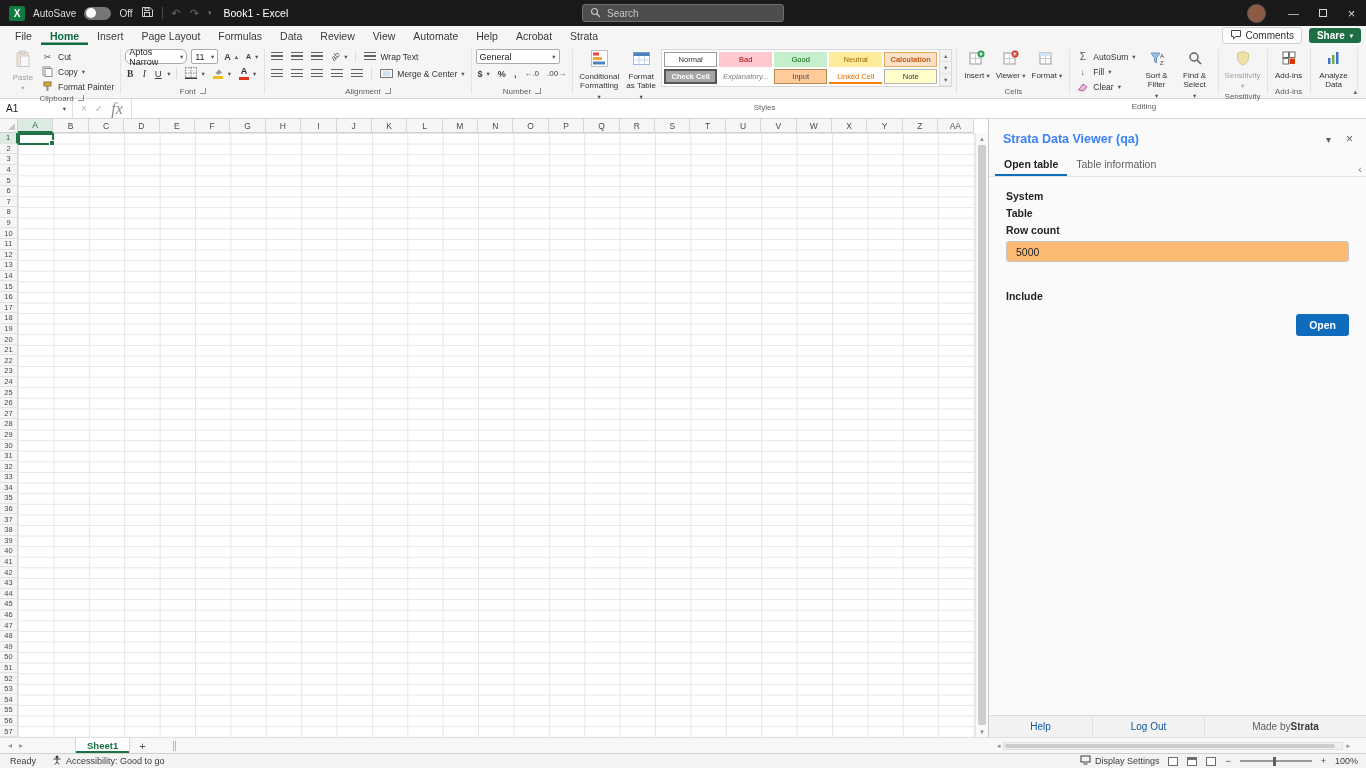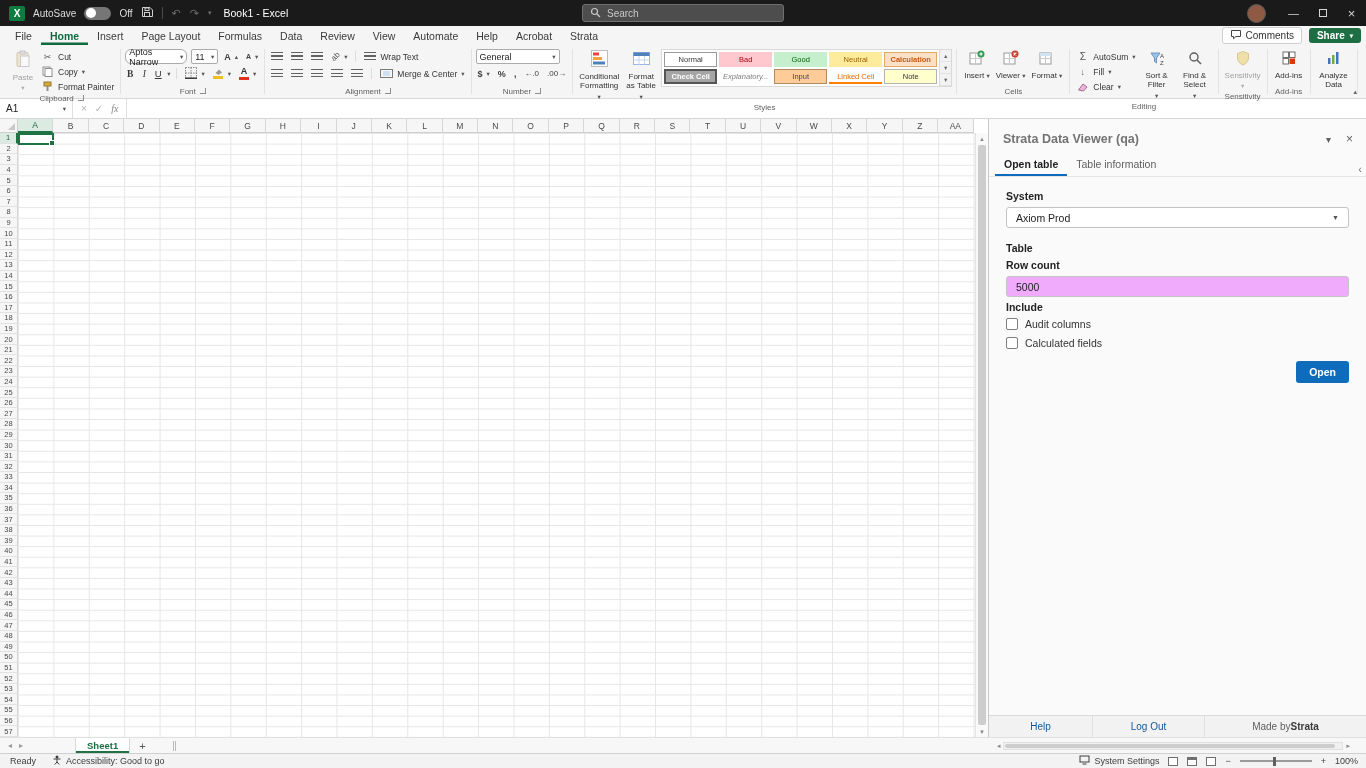--- a/index.html
+++ b/index.html
@@ -80,21 +80,21 @@
   .cs-explanatory { color:#7f7f7f; font-style:italic; }
   .cs-input { background:#ffcc99; color:#3f3f76; border:1px solid #b08a5a; }
   .cs-linked { color:#e06e00; box-shadow:inset 0 -2px 0 #ff8001; }
   .cs-note { background:#ffffcc; border:1px solid #b2b2b2; color:#333; }
 
   
   .formulabar { height:20px; background:#fff; border-bottom:1px solid #d6d6d6; display:flex; align-items:stretch; font-size:10px; }
   .namebox { width:72px; display:flex; align-items:center; justify-content:space-between; padding:0 6px; color:#222; }
   .nb-div { width:1px; background:#e0e0e0; }
   .fb-icons { display:flex; align-items:center; gap:8px; padding:0 8px; color:#b5b5b5; border-right:1px solid #e0e0e0; }
-  .fx { font-style:italic; color:#8a8a8a; font-family:"Liberation Serif", serif; font-size:10px; }
+  .fx { font-style:italic; color:#8a8a8a; font-family:"Liberation Serif", serif; font-size:16px; }
   .fb-input { flex:1; border:none; outline:none; font-family:inherit; }
 
   
   .main { display:flex; height:618px; }
   .gridwrap { flex:1; position:relative; background:#fff; overflow:hidden; }
   .corner { position:absolute; left:0; top:0; width:18px; height:14px; background:#f6f6f6; border-right:1px solid #cfcfcf; border-bottom:1px solid #cfcfcf; }
   .corner::after { content:""; position:absolute; right:2px; bottom:2px; border-left:7px solid transparent; border-bottom:7px solid #c9c9c9; }
   .colheaders { position:absolute; left:18px; top:0; right:13px; height:14px; display:flex; overflow:hidden; }
   .ch { flex:0 0 35.4px; border-right:1px solid #d6d6d6; border-bottom:1px solid #cfcfcf; background:#f6f6f6; font-size:8.5px; color:#4a4a4a; display:flex; align-items:center; justify-content:center; }
   .ch.sel { background:#dcebe2; border-bottom:2px solid #217346; color:#175e37; }
@@ -106,31 +106,31 @@
     background-size:35.4px 10.6px; }
   .selbox { position:absolute; left:18px; top:14px; width:36px; height:11.6px; border:2px solid #1f7244; background:#fff; }
   .selbox::after { content:""; position:absolute; right:-3px; bottom:-3px; width:4px; height:4px; background:#1f7244; border:1px solid #fff; }
   .vscroll { position:absolute; right:0; top:14px; bottom:0; width:13px; background:#f9f9f9; border-left:1px solid #e3e3e3; display:flex; flex-direction:column; }
   .vs-arrow { height:11px; display:flex; align-items:center; justify-content:center; font-size:6px; color:#8a8a8a; }
   .vs-thumb { flex:1; margin:1px 2px; background:#cdcdcd; border-radius:2px; }
 
   
   .panel { width:378px; border-left:1px solid #c9c9c9; background:#fafafa; display:flex; flex-direction:column; position:relative; }
   .p-header { display:flex; align-items:center; padding:13px 13px 8px 14px; }
-  .p-title { flex:1; font-size:12.5px; font-weight:bold; color:#737373; }
+  .p-title { flex:1; font-size:12.5px; font-weight:bold; color:#3b82f6; }
   .p-hicon { color:#5f5f5f; font-size:10px; margin-left:15px; }
   .p-tabs { display:flex; padding:0 6px; border-bottom:1px solid #e4e4e4; }
   .ptab { padding:4px 9px 6px; font-size:10.5px; color:#5f5f5f; cursor:default; }
   .ptab.active { color:#1f1f1f; font-weight:bold; box-shadow:inset 0 -2px 0 #0f6cbd; }
   .p-collapse { position:absolute; right:4px; top:44px; color:#777; font-size:11px; }
   .p-body { flex:1; padding:13px 17px 0 17px; }
   .flabel { font-size:10.5px; font-weight:bold; color:#232323; margin-bottom:5px; }
   .fctrl { height:21px; background:#fff; border:1px solid #c4c4c4; border-radius:3px; display:flex; align-items:center; justify-content:space-between; padding:0 9px; font-size:10.5px; color:#232323; margin-bottom:14px; }
   .fchev { font-size:7px; color:#555; }
-  .fctrl-input { width:100%; height:21px; background:#f0abfc; border:1px solid #c4c4c4; border-radius:3px; padding:0 9px; font-size:10.5px; color:#232323; margin-bottom:4px; font-family:inherit; outline:none; }
+  .fctrl-input { width:100%; height:21px; background:#fdba74; border:1px solid #c4c4c4; border-radius:3px; padding:0 9px; font-size:10.5px; color:#232323; margin-bottom:28px; font-family:inherit; outline:none; }
   .cbrow { display:flex; align-items:center; gap:7px; margin-bottom:7px; }
   .cbox { width:12px; height:12px; border:1px solid #808080; border-radius:2px; background:#fff; flex:0 0 12px; }
   .cblabel { font-size:10.5px; color:#333; }
   .openrow { display:flex; justify-content:flex-end; margin-top:12px; }
   .openbtn { background:#0f6cbd; color:#fff; font-size:10.5px; font-weight:bold; padding:5px 13px; border-radius:3px; border:none; font-family:inherit; }
   .p-footer { height:22px; display:flex; border-top:1px solid #dadada; background:#f2f2f2; font-size:10px; }
   .pf { display:flex; align-items:center; justify-content:center; border-right:1px solid #e0e0e0; }
   .pf.help { width:104px; color:#10589e; }
   .pf.logout { width:112px; color:#10589e; }
   .pf.made { flex:1; border-right:none; color:#5f5f5f; gap:0; }
@@ -774,41 +774,27 @@
       <span class="p-hicon">▾</span>
       <span class="p-hicon" style="font-size:12px;">×</span>
     </div>
     <div class="p-tabs">
         <div class="ptab active">Open table</div>
         <div class="ptab">Table information</div>
       </div>
     <span class="p-collapse">‹</span>
     <div class="p-body">
       <div class="flabel">System</div>
-      <div class="fctrl">
-        <span>Axiom Prod</span>
-        <span class="fchev">▼</span>
-      </div>
 
       <div class="flabel">Table</div>
 
       <div class="flabel">Row count</div>
       <input class="fctrl-input" value="5000" style="">
 
       <div class="flabel">Include</div>
-      <div>
-          <div class="cbrow">
-            <span class="cbox"></span>
-            <span class="cblabel">Audit columns</span>
-          </div>
-          <div class="cbrow">
-            <span class="cbox"></span>
-            <span class="cblabel">Calculated fields</span>
-          </div>
-        </div>
 
       <div class="openrow">
         <button class="openbtn">Open</button>
       </div>
     </div>
     <div class="p-footer">
       <div class="pf help">Help</div>
       <div class="pf logout">Log Out</div>
       <div class="pf made">
         <span>Made by</span>
@@ -849,21 +835,21 @@
     <span>Accessibility: Good to go</span>
   </span>
   <div class="sb-right">
     <span class="sb-item">
       <span>
         <svg width="11" height="10">
             <rect x="1" y="1" width="9" height="6" fill="none" stroke="#3c3c3c"></rect>
             <line x1="3.5" y1="9" x2="7.5" y2="9" stroke="#3c3c3c"></line>
           </svg>
       </span>
-      <span>System Settings</span>
+      <span>Display Settings</span>
     </span>
     <span class="vicon"></span>
     <span class="vicon pl"></span>
     <span class="vicon pb"></span>
     <span class="zsign">−</span>
     <span class="zslider">
         <span class="zthumb"></span>
       </span>
     <span class="zsign">+</span>
     <span>100%</span>

